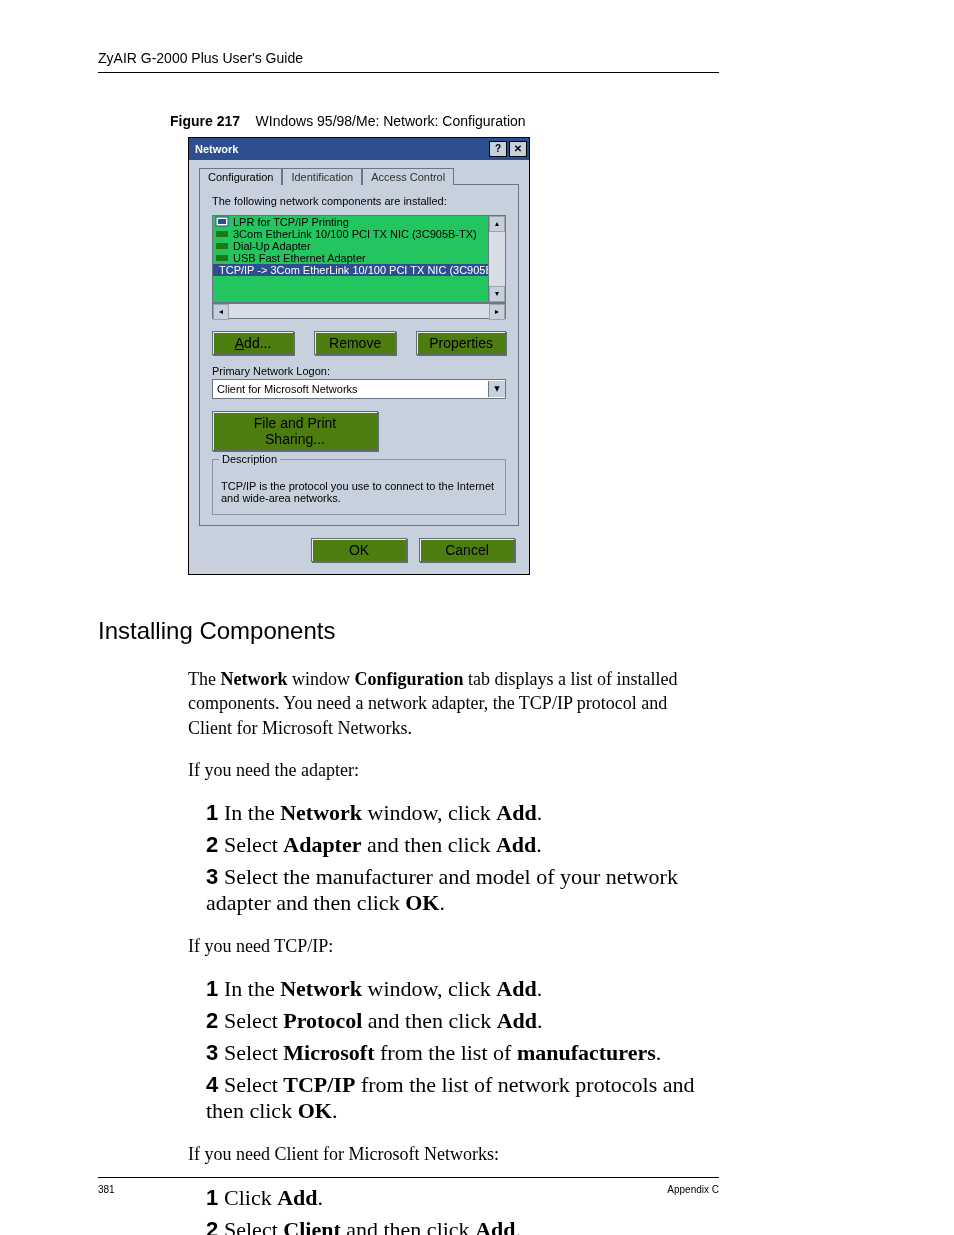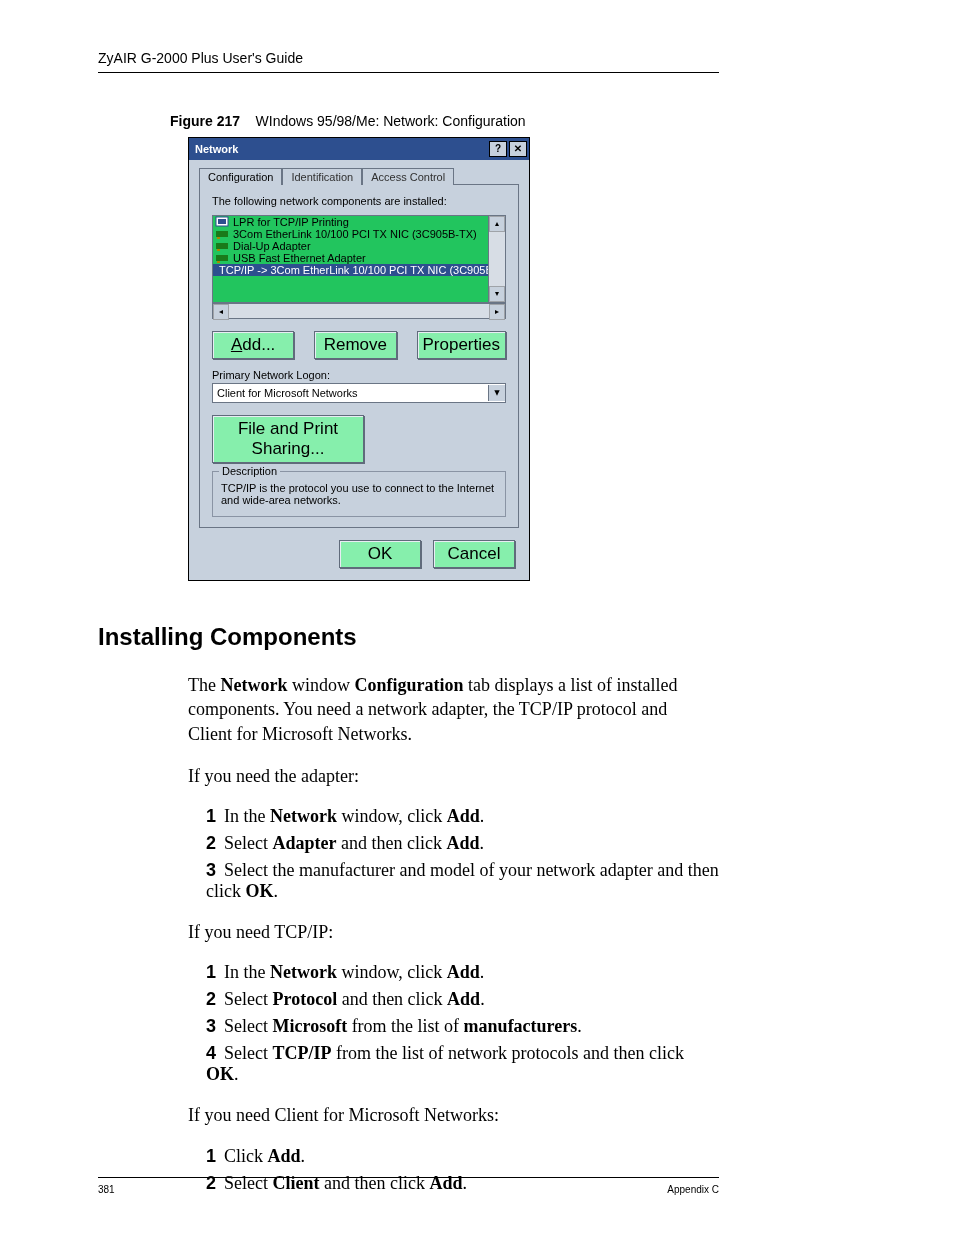--- a/index.html
+++ b/index.html
@@ -104,47 +104,47 @@
   }
   .sbtn { height:14px; border:1px solid #80808090; background:#c7d1dd; display:flex;align-items:center;justify-content:center; }
   .sbtn svg{width:6px;height:6px;}
   .strack{flex:1; background:#d7dde5;}
   .hscroll {
     height:14px; background:#c7d1dd; border:1px solid #6a7585; border-top:1px solid #6a7585;
     display:flex;
   }
   .btnrow { display:flex; gap:20px; justify-content:center; margin:12px 0 10px 0; }
   .w-btn {
-    width: 80px; padding: 3px 5px;
+    width: 80px; padding: 3px 12px;
     border: 1px solid #606b7b;
-    background: #86efac;
+    background: #4d7c0f;
     text-align: center;
-    font-size: 17px;
+    font-size: 14px;
     box-shadow: inset 1px 1px 0 #e8edf3, 1px 1px 0 #606b7b;
   }
   .combo {
     display:flex; background:#fff; border:1px solid #6a7585;
     height:18px; align-items:center; padding-left:4px; margin-top:2px;
   }
   .combo-btn{ width:16px; height:16px; margin-left:auto; background:#c7d1dd; border-left:1px solid #6a7585; display:flex;align-items:center;justify-content:center; }
-  .groupbox { border:1px solid #8a94a4; padding: 10px 8px 10px 8px; margin-top:8px; position:relative; }
+  .groupbox { border:1px solid #8a94a4; padding: 20px 8px 10px 8px; margin-top:8px; position:relative; }
   .groupbox-title { position:absolute; top:-7px; left:6px; background:#c7d1dd; padding:0 3px; font-size:11px; }
   .dlg-footer { display:flex; justify-content:flex-end; gap:12px; padding:10px 14px 12px 0; }
   .dlg-footer .w-btn { width:70px; }
 
   
   h2.sec {
     font-family: Arial, Helvetica, sans-serif;
     font-size: 24px;
-    font-weight: bold;
+    font-weight: normal;
     margin: 42px 0 22px 0;
   }
   .para { font-size: 18px; margin: 0 11px 18px 90px; line-height:1.35; }
   .steps { margin-left: 108px; }
-  .step { font-size:18px; margin-bottom:6px; }
+  .step { font-size:22px; margin-bottom:6px; }
   .step .num { font-family: Arial, Helvetica, sans-serif; font-weight:bold; display:inline-block; width:18px; }
   .b { font-weight:bold; }
 
   .footer {
     position:absolute; left:98px; right:70px; bottom:40px;
     border-top:1px solid #000; padding-top:6px;
     font-family: Arial, Helvetica, sans-serif; font-size:10px;
     display:flex; justify-content:space-between;
   }
   .u { text-decoration: underline; }

